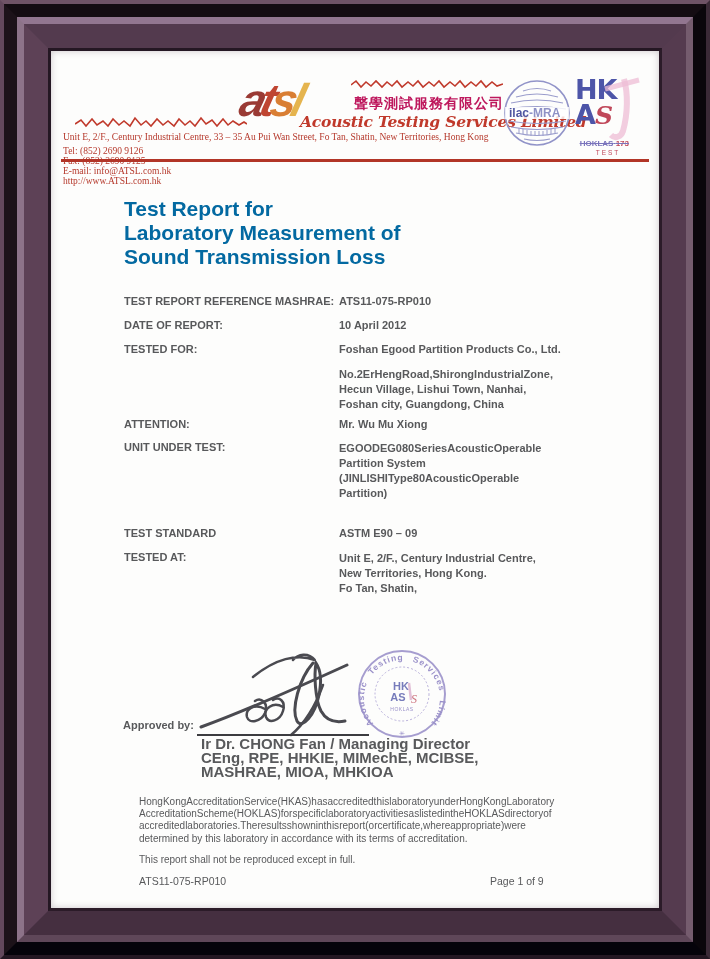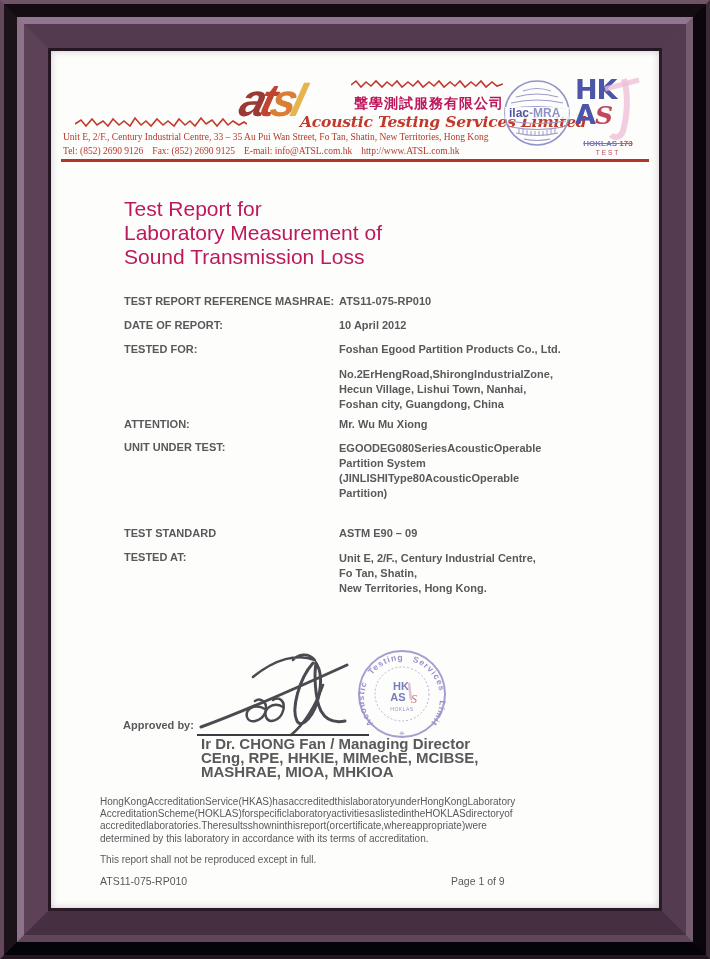--- a/index.html
+++ b/index.html
@@ -16,36 +16,36 @@
         box-shadow:inset 0 0 7px rgba(60,35,55,.25);color:#58595b;}
   .abs{position:absolute;}
   
   .atsl{font-style:italic;font-weight:900;font-size:46px;line-height:1;
         transform:skewX(-14deg);letter-spacing:-5px;}
   .zh{color:#be185d;font-weight:bold;font-size:14px;letter-spacing:1px;
       font-family:"DejaVu Sans",sans-serif;}
   .script{color:#c0392b;font-weight:bold;font-style:italic;font-size:15.5px;
       font-family:"DejaVu Serif",serif;letter-spacing:-.2px;}
   .addr{color:#b5382b;font-family:"Liberation Serif",serif;font-size:9.5px;white-space:nowrap;}
-  .contact{display:flex;column-gap:9px;}
+  .contact{display:flex;column-gap:16px;flex-direction:column;}
   .rule{background:#b23527;height:3px;}
   .hkas{color:#4d55a8;font-weight:900;font-size:27px;line-height:.92;letter-spacing:-1px;
         font-family:"DejaVu Sans",sans-serif;}
   .hkas .s-red{color:#c0485a;font-family:"DejaVu Serif",serif;font-style:italic;
         font-weight:bold;font-size:25px;letter-spacing:0;}
   .hoklas{font-size:8px;font-weight:bold;color:#7a74bc;text-decoration:line-through;white-space:nowrap;}
   .hoklas b{color:#c0485a;}
   .hk-test{font-size:6.5px;color:#c0485a;letter-spacing:2px;}
   
-  .title{font-size:21px;font-weight:normal;line-height:24px;color:#be185d;white-space:nowrap;}
+  .title{font-size:21px;font-weight:bold;line-height:24px;color:#0369a1;white-space:nowrap;}
   .lbl{font-size:11px;font-weight:bold;white-space:nowrap;}
   .val{font-size:11px;font-weight:bold;}
   .vblock{width:280px;font-size:11px;font-weight:bold;line-height:15px;}
   [data-justify]{display:flex;justify-content:flex-start;white-space:nowrap;}
-  .small{font-size:10px;line-height:12.2px;}
+  .small{font-size:10px;line-height:12.2px;margin-left:39px;}
   .para{width:531px;}
   .sig-name{font-size:15px;font-weight:bold;line-height:14px;white-space:nowrap;}
   .pg-right{width:180px;}
 </style>
 </head>
 <body>
 
 <div class="stage">
  <div class="layer f1">
   <div class="layer f2">
@@ -103,21 +103,21 @@
         <div class="abs" style="left:524px;top:27px;width:70px">
           <div class="hkas">HK</div>
           <div class="hkas"><span>A</span><span class="s-red">S</span></div>
         </div>
         <svg class="abs" style="left:524px;top:22px" width="72" height="70">
           <g fill="none" stroke="#eebcd6" stroke-opacity="0.75">
             <path d="M49 6 C53 20 53 40 48 58 C46 64 40 66 36 62" stroke-width="6"></path>
             <path d="M30 16 L64 7" stroke-width="5"></path>
           </g>
         </svg>
-        <div class="abs hoklas" style="left:524px;top:88px;width:66px;text-align:center"><span>HOKLAS</span> <b>173</b></div>
+        <div class="abs hoklas" style="left:512px;top:88px;width:66px;text-align:right"><span>HOKLAS</span> <b>173</b></div>
         <div class="abs hk-test" style="left:524px;top:98px;width:66px;text-align:center">TEST</div>
 
         <div class="abs title" style="left:73px;top:146px">
           <div>Test Report for</div>
           <div>Laboratory Measurement of</div>
           <div>Sound Transmission Loss</div>
         </div>
 
         <div class="abs lbl" style="left:73px;top:244px">TEST REPORT REFERENCE MASHRAE:</div>
         <div class="abs val" style="left:288px;top:244px">ATS11-075-RP010</div>
@@ -164,22 +164,22 @@
                   </div>
           <div>Partition)</div>
         </div>
 
         <div class="abs lbl" style="left:73px;top:476px">TEST STANDARD</div>
         <div class="abs val" style="left:288px;top:476px">ASTM E90 – 09</div>
 
         <div class="abs lbl" style="left:73px;top:500px">TESTED AT:</div>
         <div class="abs vblock" style="left:288px;top:500px">
           <div>Unit E, 2/F., Century Industrial Centre,</div>
+          <div>New Territories, Hong Kong.</div>
           <div>Fo Tan, Shatin,</div>
-          <div>New Territories, Hong Kong.</div>
         </div>
 
         <svg class="abs" style="left:144px;top:600px" width="175" height="86">
           <g fill="none" stroke="#4a4a50" stroke-linecap="round">
             <path d="M6 76 C45 62 95 40 152 14" stroke-width="3"></path>
             <path d="M58 26 C80 8 102 2 120 9 C113 1 103 3 98 9" stroke-width="2.5"></path>
             <path d="M70 58 C60 52 50 58 52 66 C54 73 66 71 70 62 C74 52 66 46 60 50" stroke-width="2.5"></path>
             <path d="M88 56 C78 50 68 58 71 66 C74 73 85 70 88 60 C91 50 84 45 78 49" stroke-width="2.5"></path>
             <path d="M118 12 C104 28 96 58 102 70 C107 79 120 64 124 44 C127 29 125 18 121 12 C119 24 120 48 126 60 C131 69 140 72 150 70" stroke-width="3"></path>
             <path d="M128 34 C120 56 108 74 96 84" stroke-width="2.5"></path>

